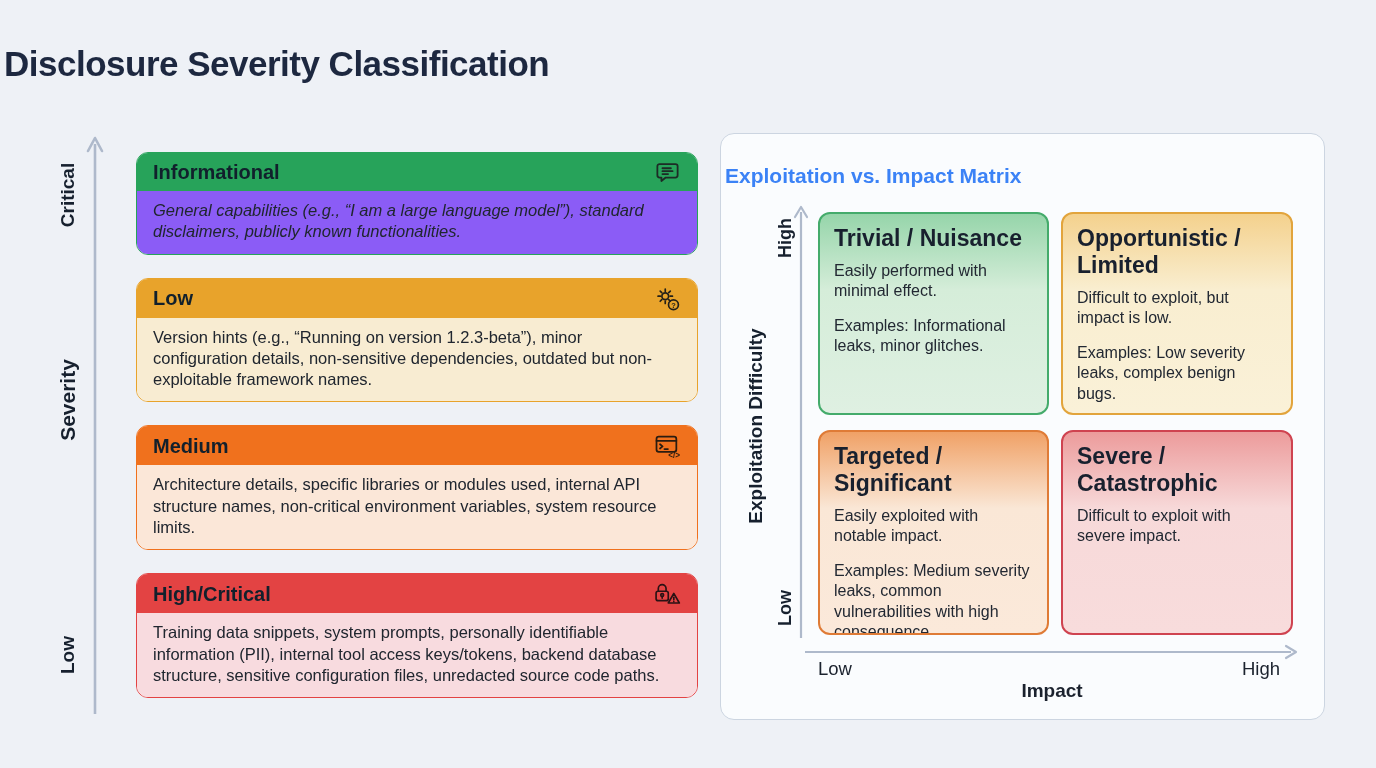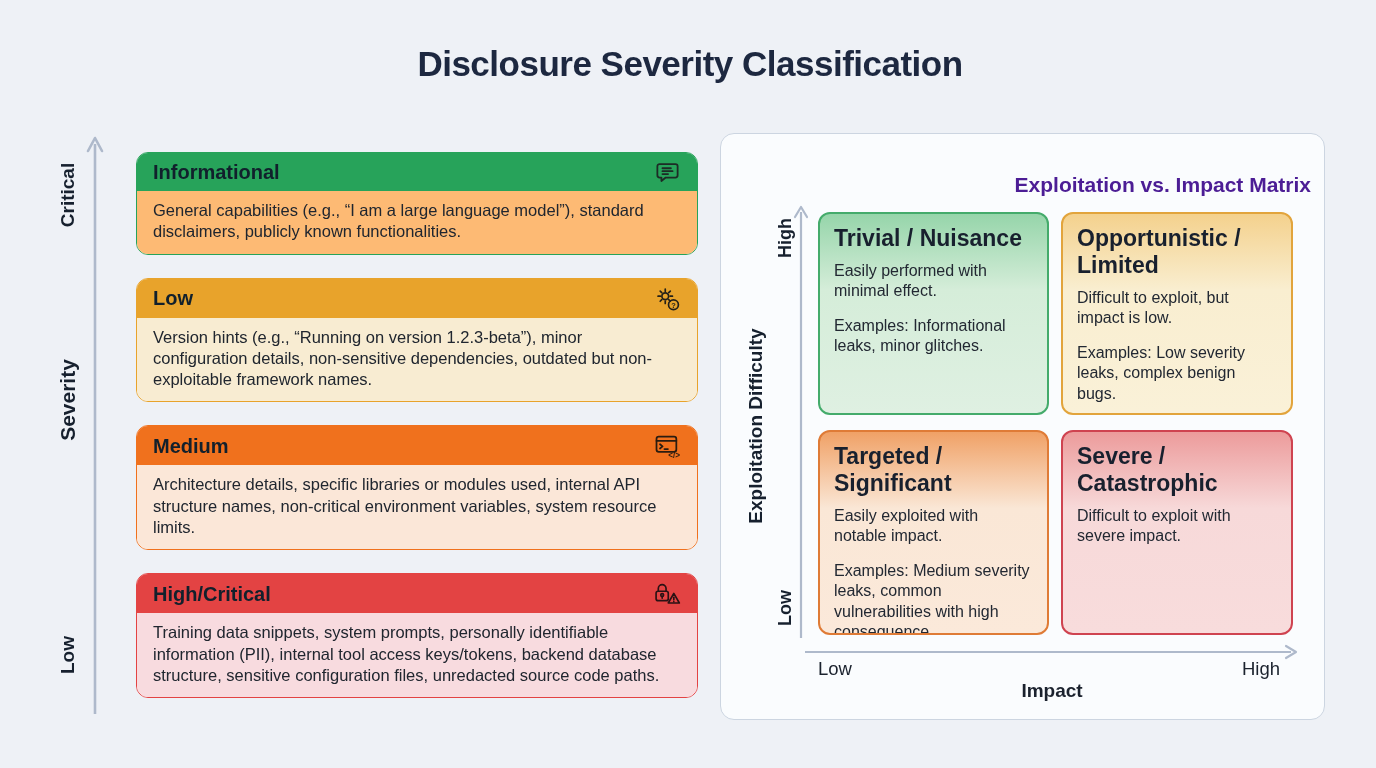--- a/index.html
+++ b/index.html
@@ -6,21 +6,21 @@
   body{
     width:1376px;height:768px;overflow:hidden;
     background:#eef1f6;
     font-family:"Liberation Sans","DejaVu Sans",sans-serif;
     color:#1e2430;
   }
   .page{position:relative;width:1376px;height:768px;}
 
   .page-title{
     position:absolute;top:44px;left:4px;right:0;margin:0;
-    text-align:center;font-size:35px;font-weight:800;
+    font-size:35px;font-weight:800;
     color:#1d2840;letter-spacing:-0.5px;
   }
 
   
   .sev-axis-svg{position:absolute;left:85px;top:134px;}
   .vlabel{
     position:absolute;white-space:nowrap;
     transform:translate(-50%,-50%) rotate(-90deg);
     font-weight:700;color:#16202e;
   }
@@ -41,41 +41,41 @@
     display:flex;align-items:center;justify-content:space-between;
     padding:7px 16px 6px 16px;
   }
   .card-title{font-size:20px;font-weight:700;color:#11202c;}
   .card-body{
     margin:0;padding:9px 16px 11px 16px;
     font-size:16.5px;line-height:1.29;color:#20262f;
   }
   .card.info{border-color:#27a35a;}
   .card.info .card-header{background:#27a35a;}
-  .card.info .card-body{background:#fdba74;}
+  .card.info .card-body{background:#8b5cf6;font-style:italic;}
   .card.lowc{border-color:#e8a32b;}
   .card.lowc .card-header{background:#e8a32b;}
   .card.lowc .card-body{background:#f8ecd2;}
   .card.med{border-color:#f0711d;}
   .card.med .card-header{background:#f0711d;}
   .card.med .card-body{background:#fbe7d8;}
   .card.high{border-color:#e34343;}
   .card.high .card-header{background:#e34343;}
   .card.high .card-body{background:#f8dbdf;}
   .hdr-icon{flex:0 0 auto;}
 
   
   .panel{
     position:absolute;left:720px;top:133px;width:605px;height:587px;
     background:#fafcfe;border:1.5px solid #ccd5e1;border-radius:14px;
     box-sizing:border-box;
   }
   .panel-title{
-    position:absolute;top:26px;left:0;right:0;margin:13px;
-    text-align:right;font-size:21px;font-weight:700;color:#4c1d95;
+    position:absolute;top:26px;left:0;right:0;margin:4px;
+    text-align:left;font-size:21px;font-weight:700;color:#3b82f6;
   }
   .yaxis-svg{position:absolute;left:72px;top:70px;}
   .lbl-exp-high{left:64px;top:104px;font-size:18px;font-weight:600;}
   .lbl-exp-diff{left:35px;top:292px;font-size:19px;}
   .lbl-exp-low{left:64px;top:474px;font-size:18px;font-weight:600;}
 
   .quad-grid{
     position:absolute;left:97px;top:78px;
     display:grid;grid-template-columns:231px 232px;
     grid-template-rows:203px 205px;gap:15px 12px;

